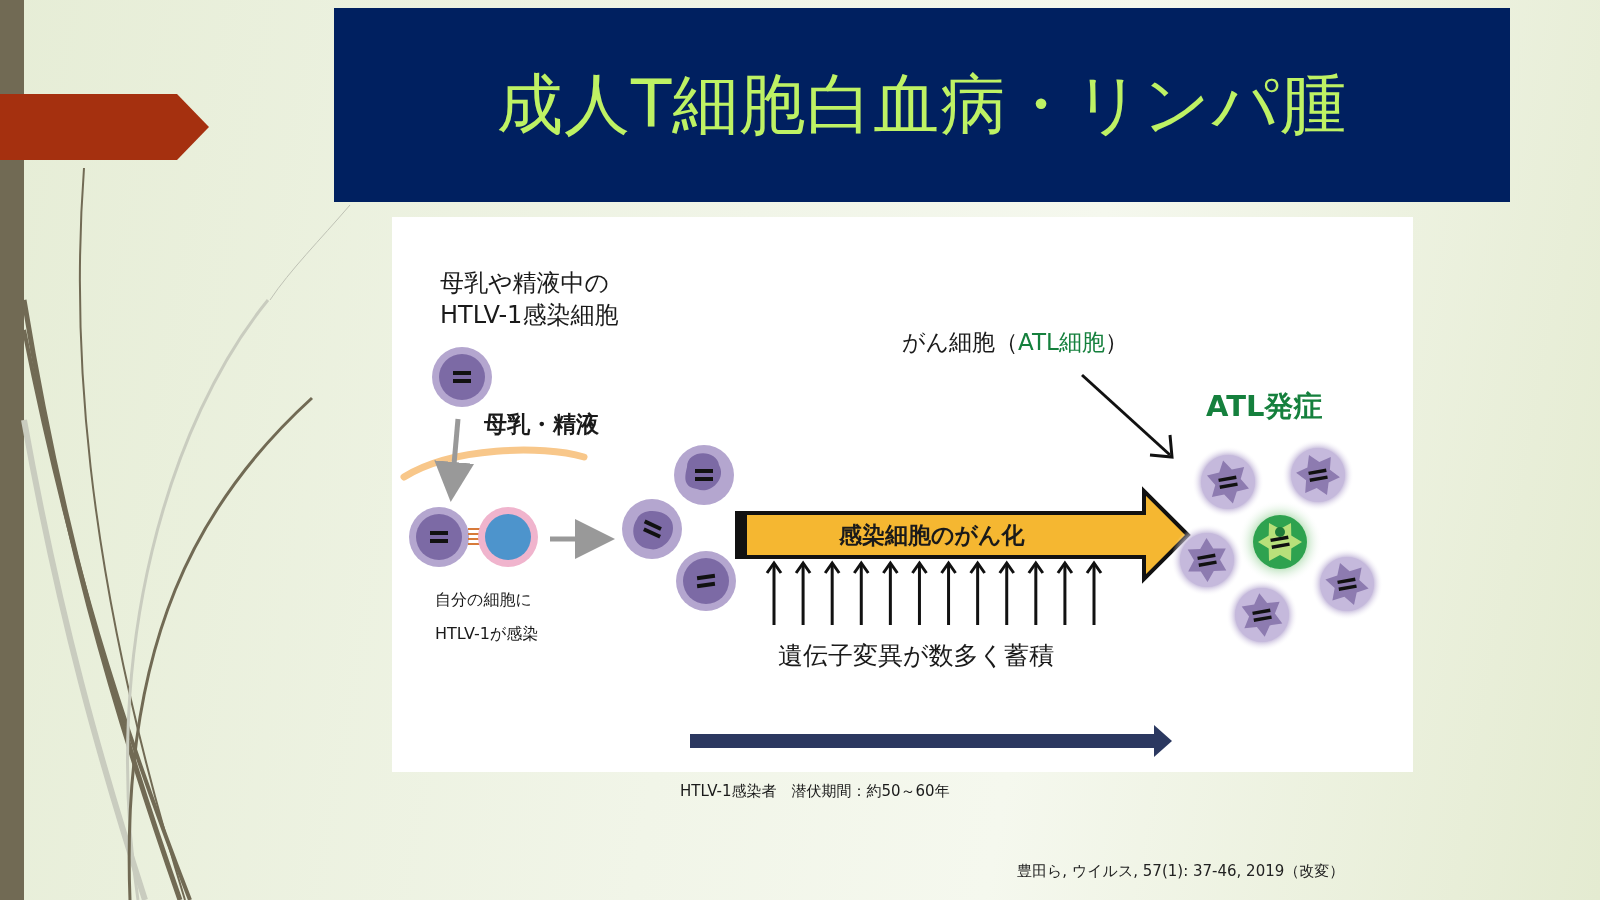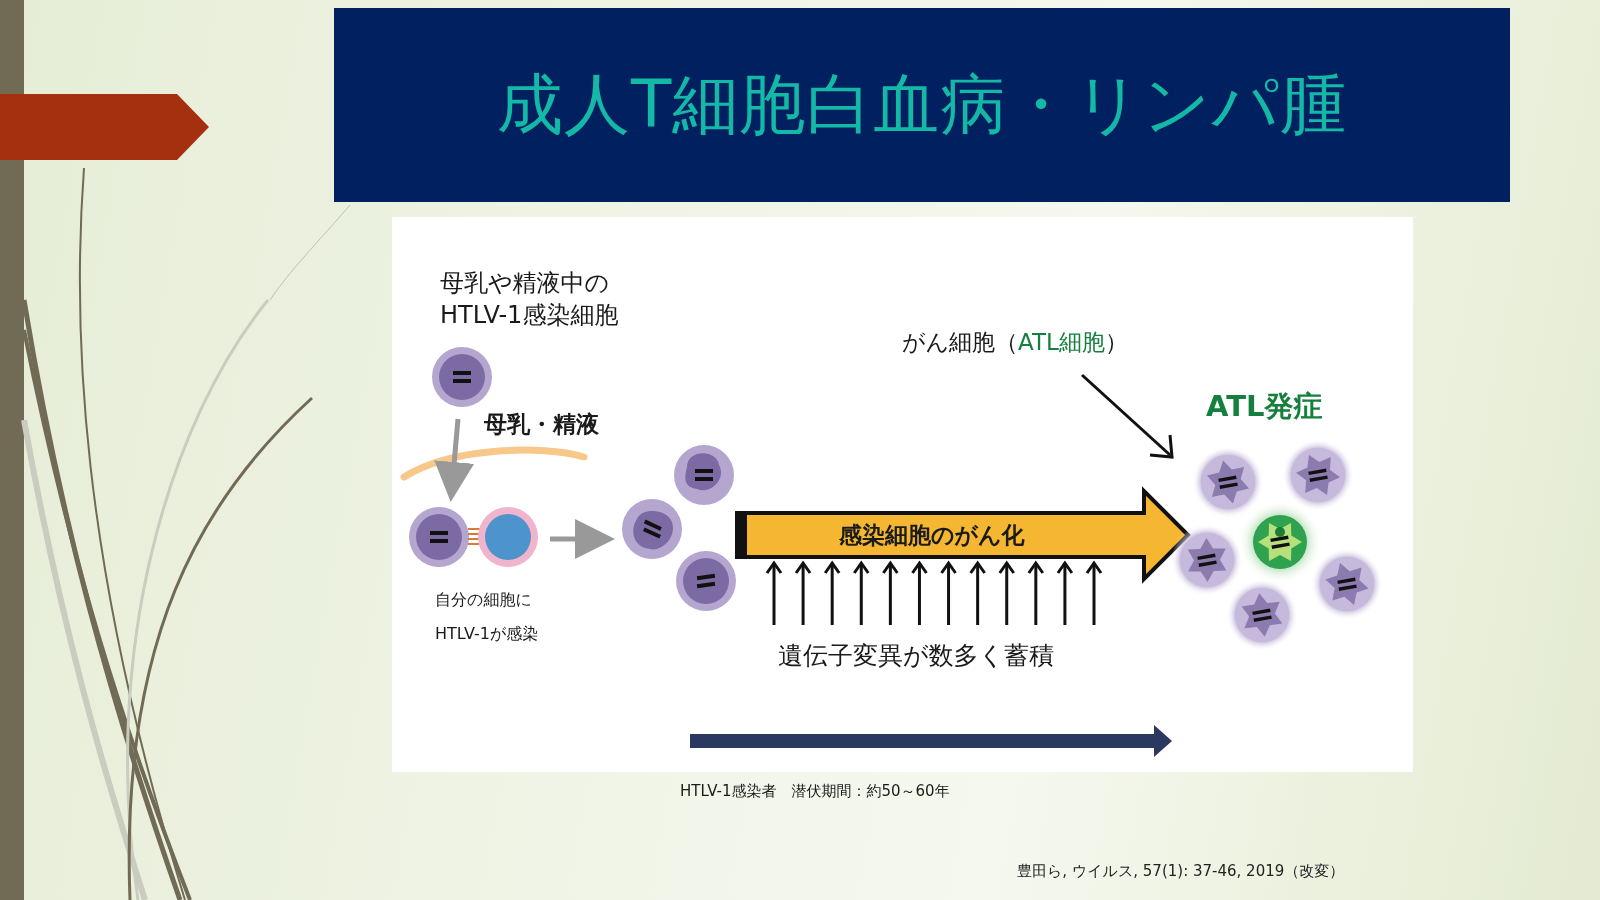--- a/index.html
+++ b/index.html
@@ -6,21 +6,21 @@
   body {
     width: 1600px; height: 900px; overflow: hidden; position: relative;
     background: linear-gradient(100deg, #e6edd6 0%, #f1f5e8 45%, #f5f8ee 65%, #e4ebd1 100%);
     font-family: "DejaVu Sans", "Liberation Sans", sans-serif;
   }
   .left-bar { position: absolute; left: 0; top: 0; width: 24px; height: 900px; background: #716a54; }
   .red-arrow { position: absolute; left: 0; top: 94px; width: 210px; height: 66px; }
   .grass { position: absolute; left: 0; top: 0; width: 400px; height: 900px; }
   .title-box {
     position: absolute; left: 334px; top: 8px; width: 1176px; height: 194px;
-    background: #002060; color: #14b8a6; text-align: center;
+    background: #002060; color: #bef264; text-align: center;
     display: flex; flex-direction: column; justify-content: center;
   }
   .title-line { font-size: 66px; line-height: 82px; font-family: "DejaVu Sans", sans-serif; letter-spacing: 1px; }
   .panel { position: absolute; left: 392px; top: 217px; width: 1021px; height: 555px; background: #ffffff; }
   .diagram { position: absolute; left: 0; top: 0; width: 1021px; height: 620px; }
   .lbl { position: absolute; color: #1a1a1a; white-space: nowrap; font-family: "DejaVu Sans", sans-serif; }
   .bold { font-weight: bold; }
   .red { color: #15803d; }
   .citation { position: absolute; left: 1017px; top: 862px; font-size: 15px; color: #222; font-family: "DejaVu Sans", sans-serif; white-space: nowrap; }
 </style>

